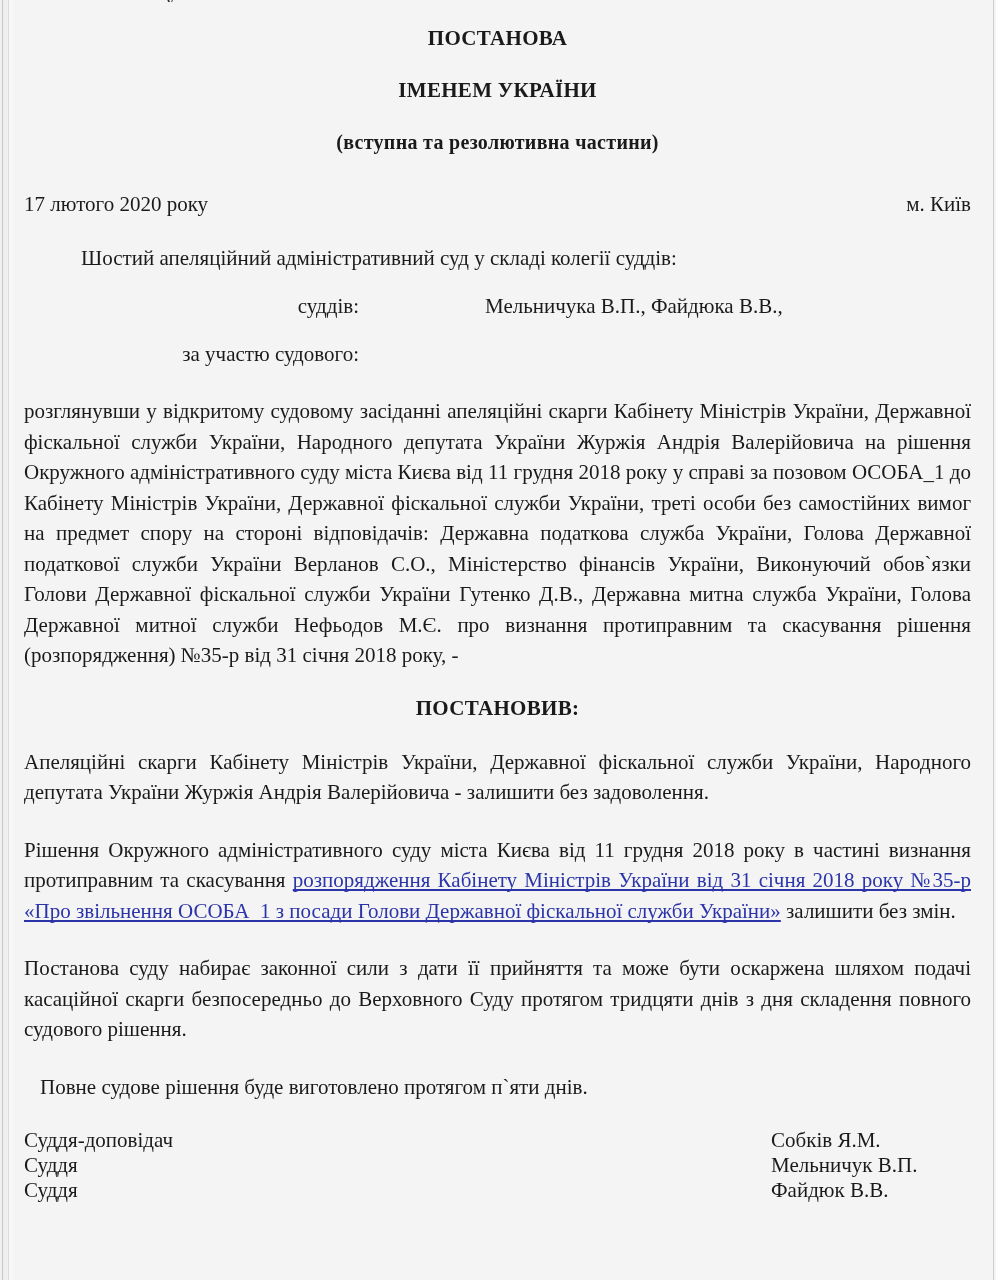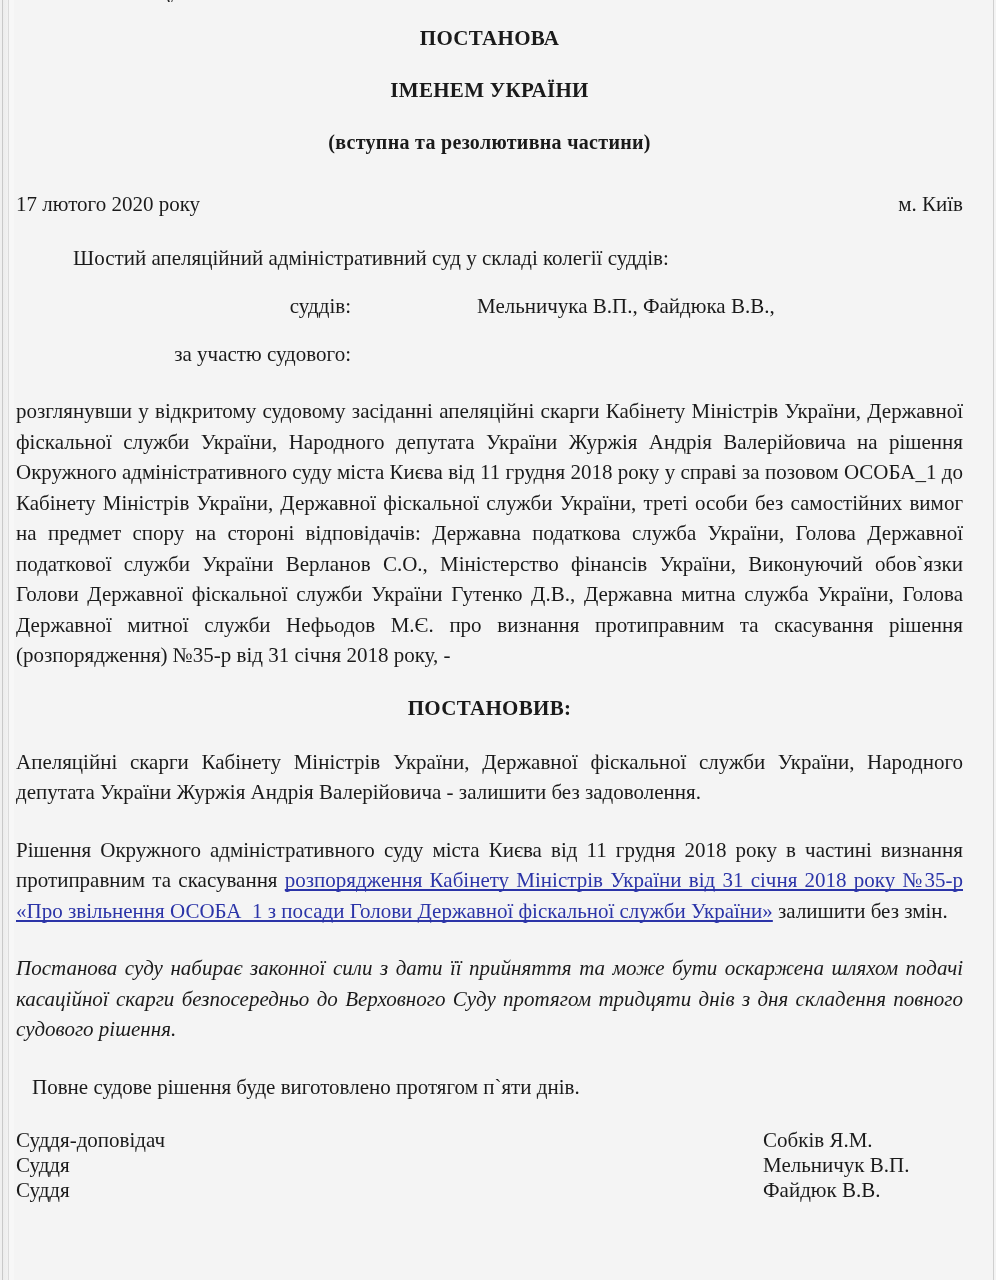--- a/index.html
+++ b/index.html
@@ -31,21 +31,21 @@
   }
   #right-rule {
     position: absolute;
     right: 0; top: 0; bottom: 0;
     width: 3px;
     background: linear-gradient(to right, #d0d0d0 0px, #d0d0d0 1px, #f4f4f4 1px);
   }
 
   #page {
     position: absolute;
-    left: 16px;
+    left: 24px;
     top: 0;
     width: 947px;   
     height: 1280px;
   }
 
   .doc-heading {
     text-align: center;
     font-weight: bold;
     font-size: 21px;
     letter-spacing: 0.3px;
@@ -97,21 +97,21 @@
   }
   #par-preamble { margin-top: 29px; }
 
   #title-postanoviv {
     margin-top: 25px;
     font-size: 21px;
   }
 
   #par-result-1 { margin-top: 26px; }
   #par-result-2 { margin-top: 27px; }
-  #par-result-3 { margin-top: 27px; font-style: italic; }
+  #par-result-3 { margin-top: 27px; }
   #par-result-4 { margin-top: 27px; margin-left: 16px; }
 
   .doc-link {
     color: #2b34a8;
     text-decoration: underline;
     text-decoration-skip-ink: none;
   }
 
   .sign-block { margin-top: 26px; }
   .sign-row {

